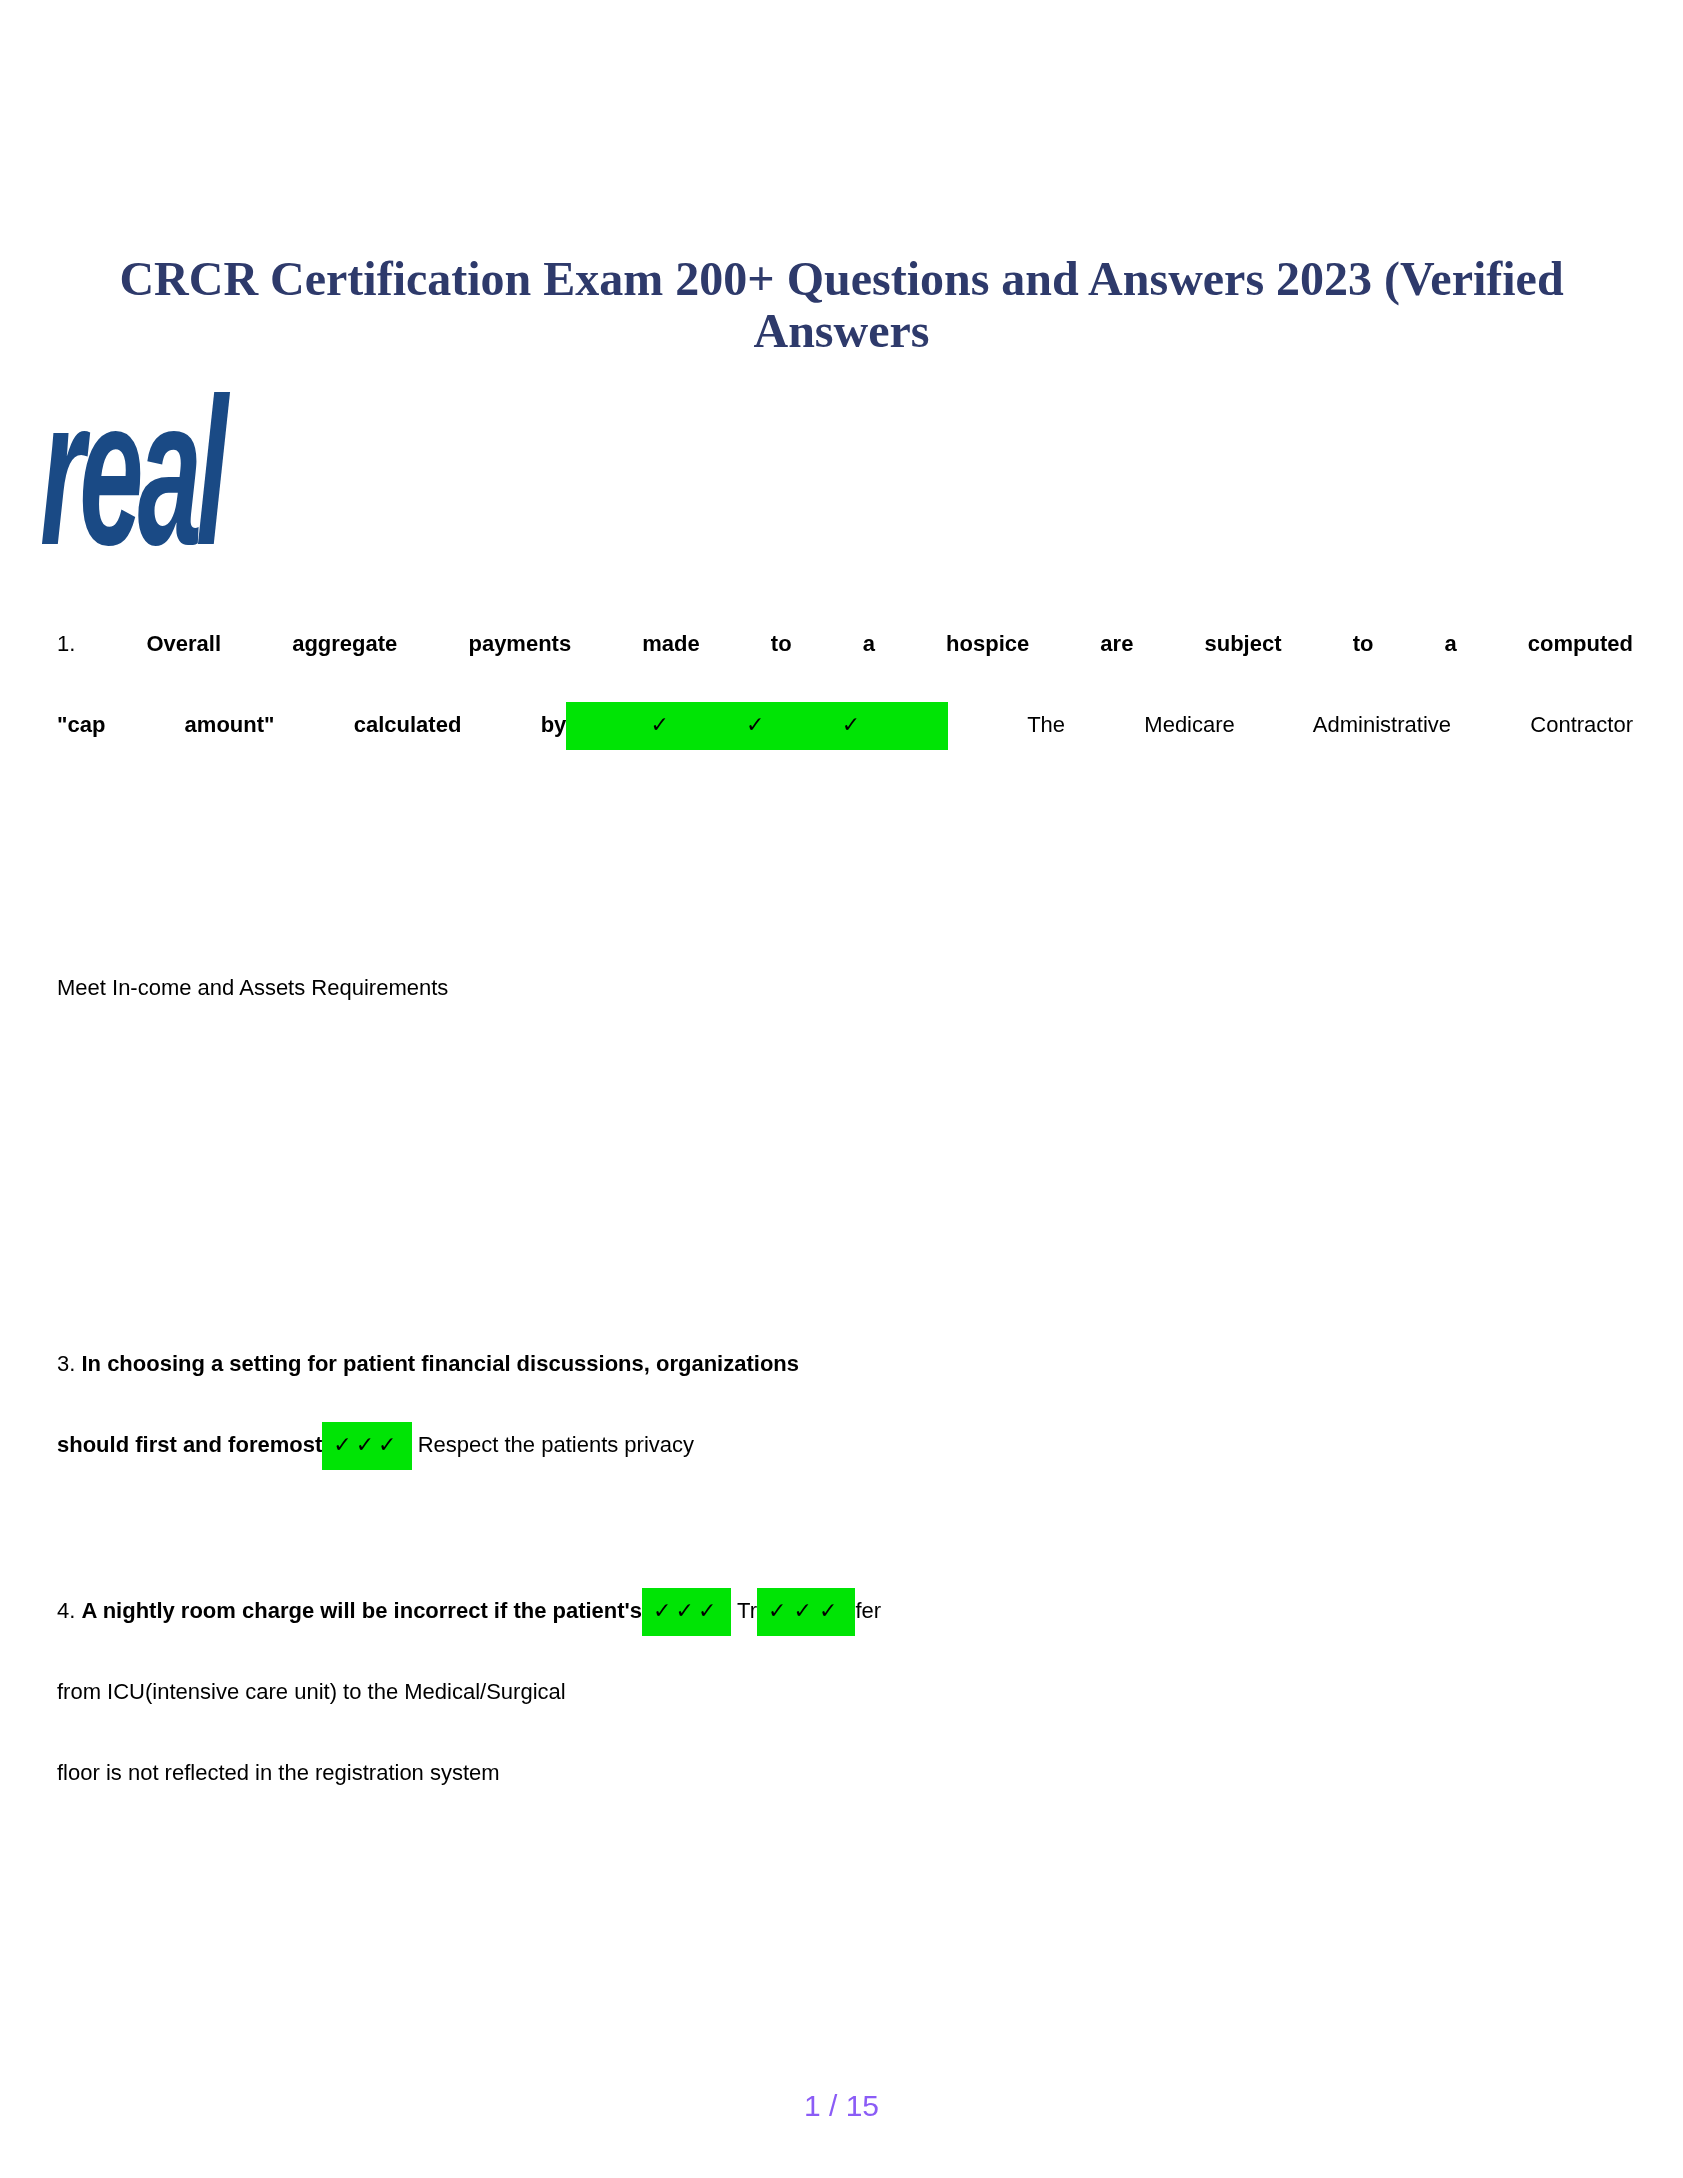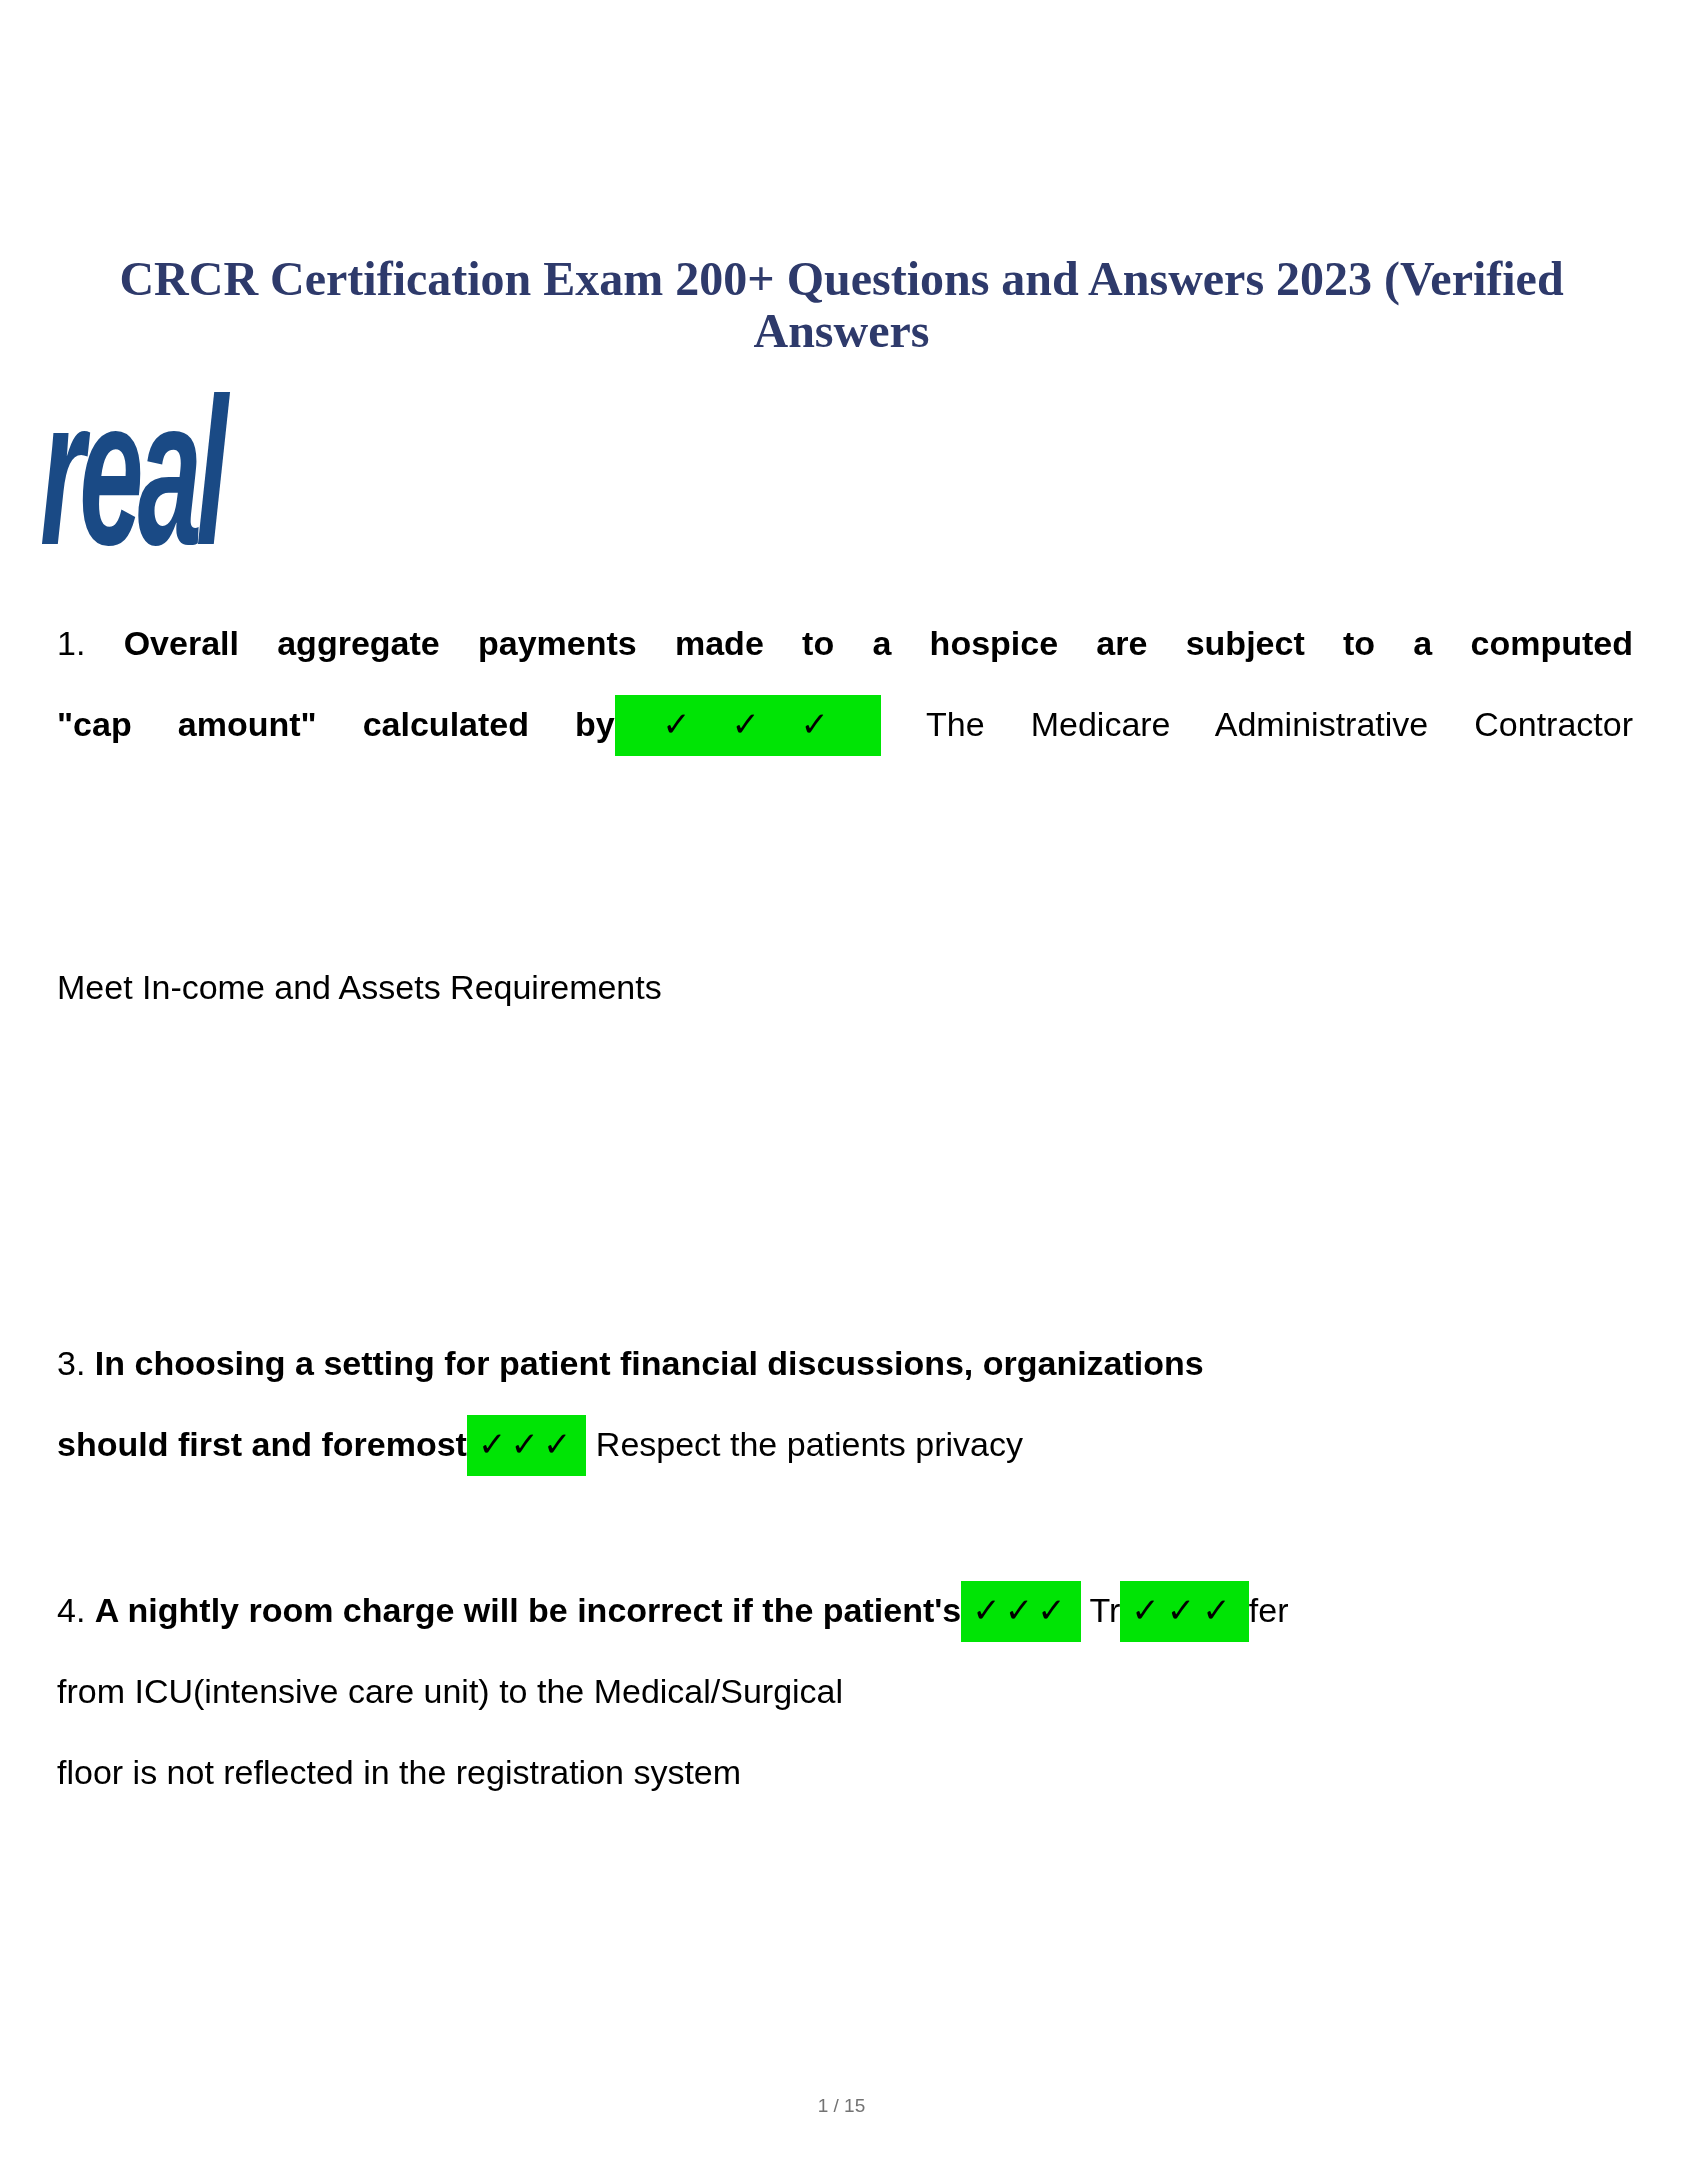--- a/index.html
+++ b/index.html
@@ -36,21 +36,21 @@
     letter-spacing: -0.05em;
     color: #1a4a85;
     transform: scaleX(0.55);
     transform-origin: left top;
     white-space: nowrap;
   }
   .q {
     position: absolute;
     left: 57px;
     width: 1576px;
-    font-size: 34px;
+    font-size: 22px;
   }
   .q .line {
     height: 81px;
     line-height: 81px;
     white-space: nowrap;
   }
   .q .jline {
     white-space: normal;
     text-align: justify;
     text-align-last: justify;
@@ -62,23 +62,23 @@
     padding: 10px 11px 13px 11px;
     letter-spacing: 4px;
   }
   .hl2 { letter-spacing: 7px; }
   .footer {
     position: absolute;
     top: 2091px;
     left: 0;
     width: 1683px;
     text-align: center;
-    font-size: 19px;
+    font-size: 30px;
     line-height: 30px;
-    color: #737373;
+    color: #8b5cf6;
   }
 </style>
 </head>
 <body>
 
 <div class="page">
 
   <div class="doc-title">
     <div>CRCR Certification Exam 200+ Questions and Answers 2023 (Verified</div>
     <div>Answers</div>

